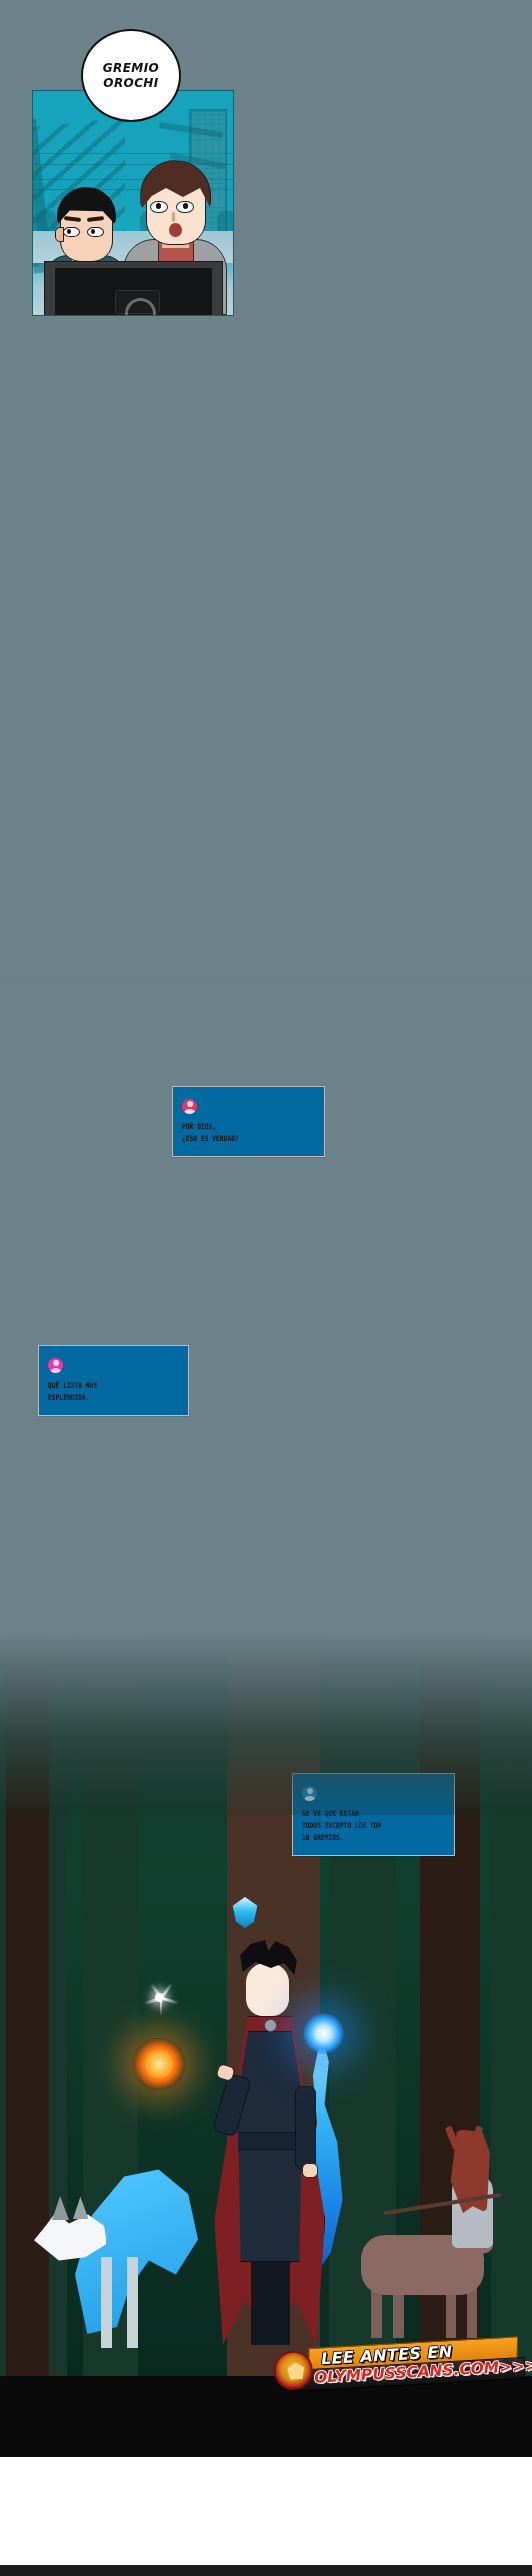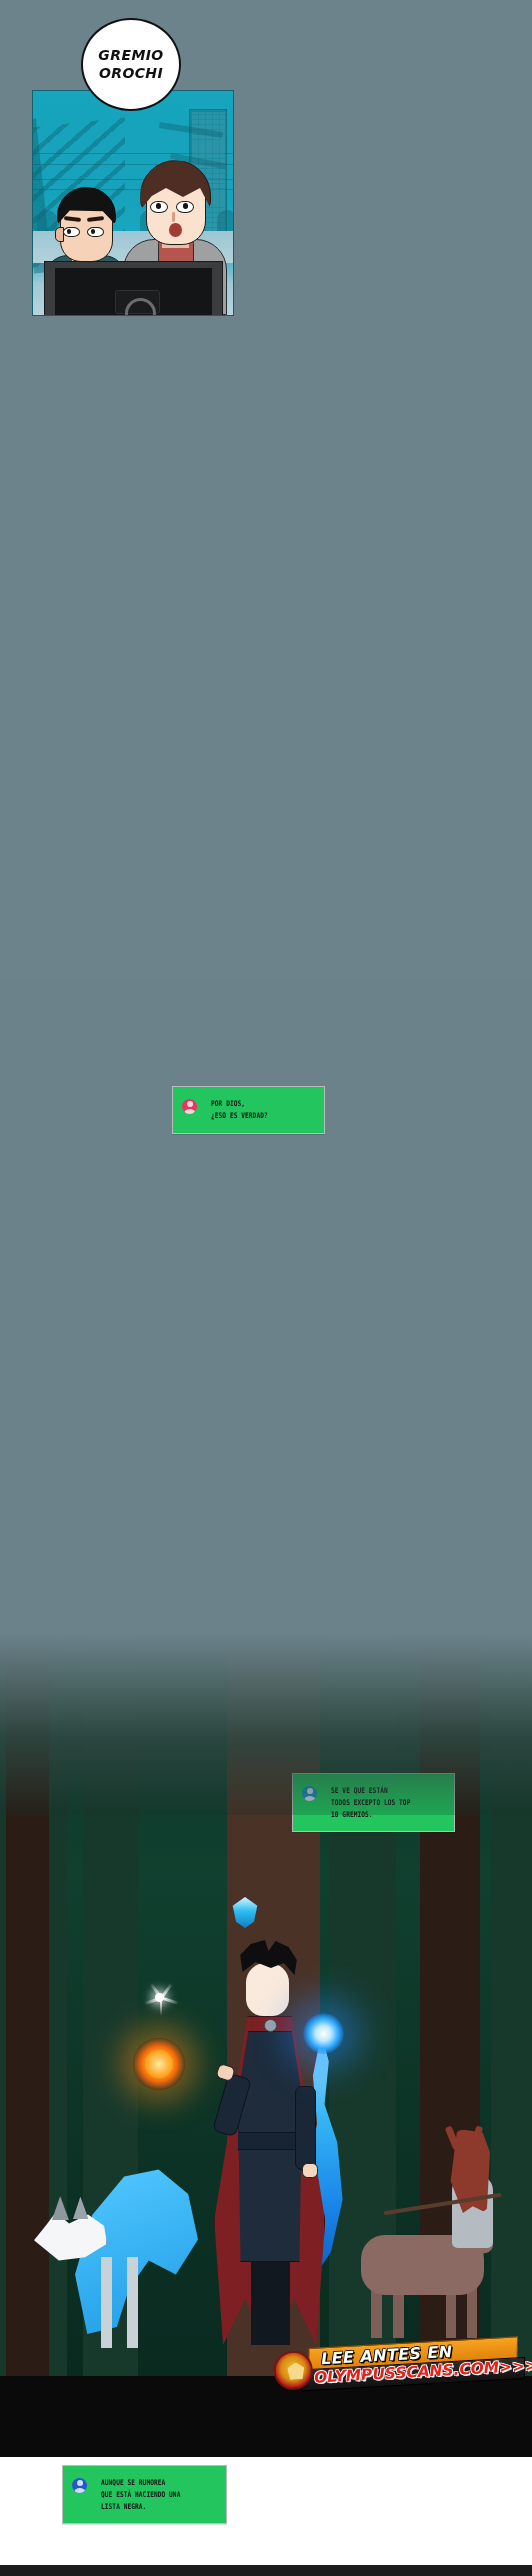--- a/index.html
+++ b/index.html
@@ -121,28 +121,28 @@
   #monitor .dial::after{ content:""; position:absolute; left:8.4px; top:7px;
     width:25px; height:25px; border:3.5px solid #6a6d6e; border-radius:50%; }
 
   
   .bubble {
     position:absolute; background:#fff; border:2.1px solid #121212; border-radius:50%;
     display:flex; align-items:center; justify-content:center; text-align:center;
     font-family:"DejaVu Sans", sans-serif; font-weight:700; letter-spacing:0.4px;
     color:#111; line-height:1.22; font-style:italic;
   }
-  #bubble-orochi   { left:81px; top:18px;   width:100px; height:93px; font-size:14px; }
+  #bubble-orochi   { left:81px; top:29px;   width:100px; height:93px; font-size:12px; }
   #bubble-goodhope { left:112px; top:313px;  width:114px; height:96px; font-size:9.8px; }
 
   
   .chatbox {
-    position:absolute; background:#22c55e; border:0.7px solid #b9bcbd;
+    position:absolute; background:#0369a1; border:0.7px solid #b9bcbd;
     box-shadow:0 0.7px 0 rgba(0,0,0,.18);
-    display:flex; align-items:flex-start; gap:14px; padding:11.2px 9px;
+    display:flex; align-items:flex-start; gap:7px; padding:11.2px 9px;flex-direction:column;
   }
   .chatbox .avatar { flex:0 0 auto; width:15.4px; height:15.4px; border-radius:50%;
     position:relative; overflow:hidden; margin-top:0.7px; }
   .chatbox .avatar .head { position:absolute; left:50%; top:17%; width:38%; height:38%;
     transform:translateX(-50%); background:rgba(255,255,255,.80); border-radius:50%; }
   .chatbox .avatar .shoulders { position:absolute; left:50%; bottom:-16%; width:74%; height:52%;
     transform:translateX(-50%); background:rgba(255,255,255,.80); border-radius:50% 50% 0 0; }
   .chatbox .msg {
     font-family:"DejaVu Sans Mono", monospace; font-weight:700;
     font-size:7.7px; line-height:1.52; color:#141414;
@@ -425,44 +425,43 @@
 
   <div class="chatbox" id="chat-1">
     <span class="avatar" style="background:#e8375f">
       <span class="head"></span>
       <span class="shoulders"></span>
     </span>
     <span class="msg">POR DIOS,
 ¿ESO ES VERDAD?</span>
   </div>
 
+  <div class="chatbox" id="chat-2">
+    <span class="avatar" style="background:#f72fa4">
+      <span class="head"></span>
+      <span class="shoulders"></span>
+    </span>
+    <span class="msg">QUÉ LISTA MÁS
+ESPLÉNDIDA.</span>
+  </div>
 
 
   <div class="chatbox" id="chat-4">
     <span class="avatar" style="background:#1a8fc7">
       <span class="head"></span>
       <span class="shoulders"></span>
     </span>
     <span class="msg">SE VE QUE ESTÁN
 TODOS EXCEPTO LOS TOP
 10 GREMIOS.</span>
   </div>
 
   <div id="band-dark-bottom"></div>
   <div id="band-white-bottom"></div>
 
-  <div class="chatbox" id="chat-5">
-    <span class="avatar" style="background:#2257cf">
-      <span class="head"></span>
-      <span class="shoulders"></span>
-    </span>
-    <span class="msg">AUNQUE SE RUMOREA
-QUE ESTÁ HACIENDO UNA
-LISTA NEGRA.</span>
-  </div>
 
   <div id="watermark">
     <div class="slab1"></div>
     <div class="slab2"></div>
     <div class="logo"></div>
     <div class="line1">LEE ANTES EN</div>
     <div class="line2">OLYMPUSSCANS.COM&gt;&gt;&gt;&gt;</div>
   </div>
 
   <div id="footer-edge"></div>

